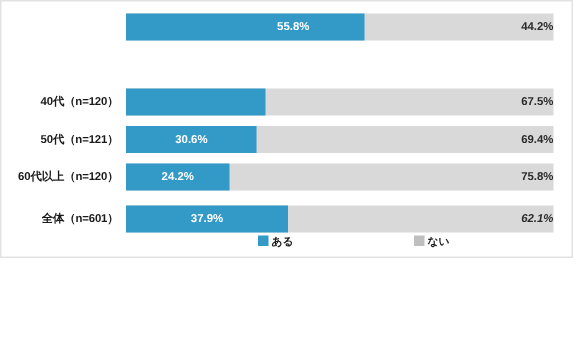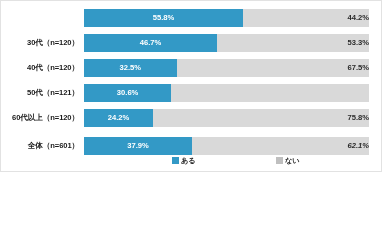--- a/index.html
+++ b/index.html
@@ -114,48 +114,41 @@
 </style>
 </head>
 <body>
 
 <div id="chart-frame">
   <div class="plot">
 
     <div class="row" style="top:8px;">
       <div class="track">
         <div class="seg-a" style="width:55.8%;"></div>
-        <div class="seg-a-val" style="width:55.8%;">55.8%</div>
+        <div class="seg-a-val" style="width:55.8%;margin-left:32px;">55.8%</div>
         <div class="seg-b-val" style="width:44.2%;">44.2%</div>
       </div>
     </div>
 
-    <div class="row" style="top:33px;">
-      <div class="cat-label">30代（n=120）</div>
-      <div class="track">
-        <div class="seg-a" style="width:46.7%;"></div>
-        <div class="seg-a-val" style="width:46.7%;">46.7%</div>
-        <div class="seg-b-val" style="width:53.3%;">53.3%</div>
-      </div>
-    </div>
 
     <div class="row" style="top:58px;">
       <div class="cat-label">40代（n=120）</div>
       <div class="track">
         <div class="seg-a" style="width:32.5%;"></div>
-        <div class="seg-a-val" style="width:32.5%;">32.5%</div>
+        <div class="seg-a-val" style="width:32.5%;margin-top:35px;">32.5%</div>
         <div class="seg-b-val" style="width:67.5%;">67.5%</div>
       </div>
     </div>
 
     <div class="row" style="top:83px;">
       <div class="cat-label">50代（n=121）</div>
       <div class="track">
         <div class="seg-a" style="width:30.6%;"></div>
         <div class="seg-a-val" style="width:30.6%;">30.6%</div>
+        <div class="seg-b-val" style="width:69.4%;">69.4%</div>
       </div>
     </div>
 
     <div class="row" style="top:108px;">
       <div class="cat-label">60代以上（n=120）</div>
       <div class="track">
         <div class="seg-a" style="width:24.2%;"></div>
         <div class="seg-a-val" style="width:24.2%;">24.2%</div>
         <div class="seg-b-val" style="width:75.8%;">75.8%</div>
       </div>

